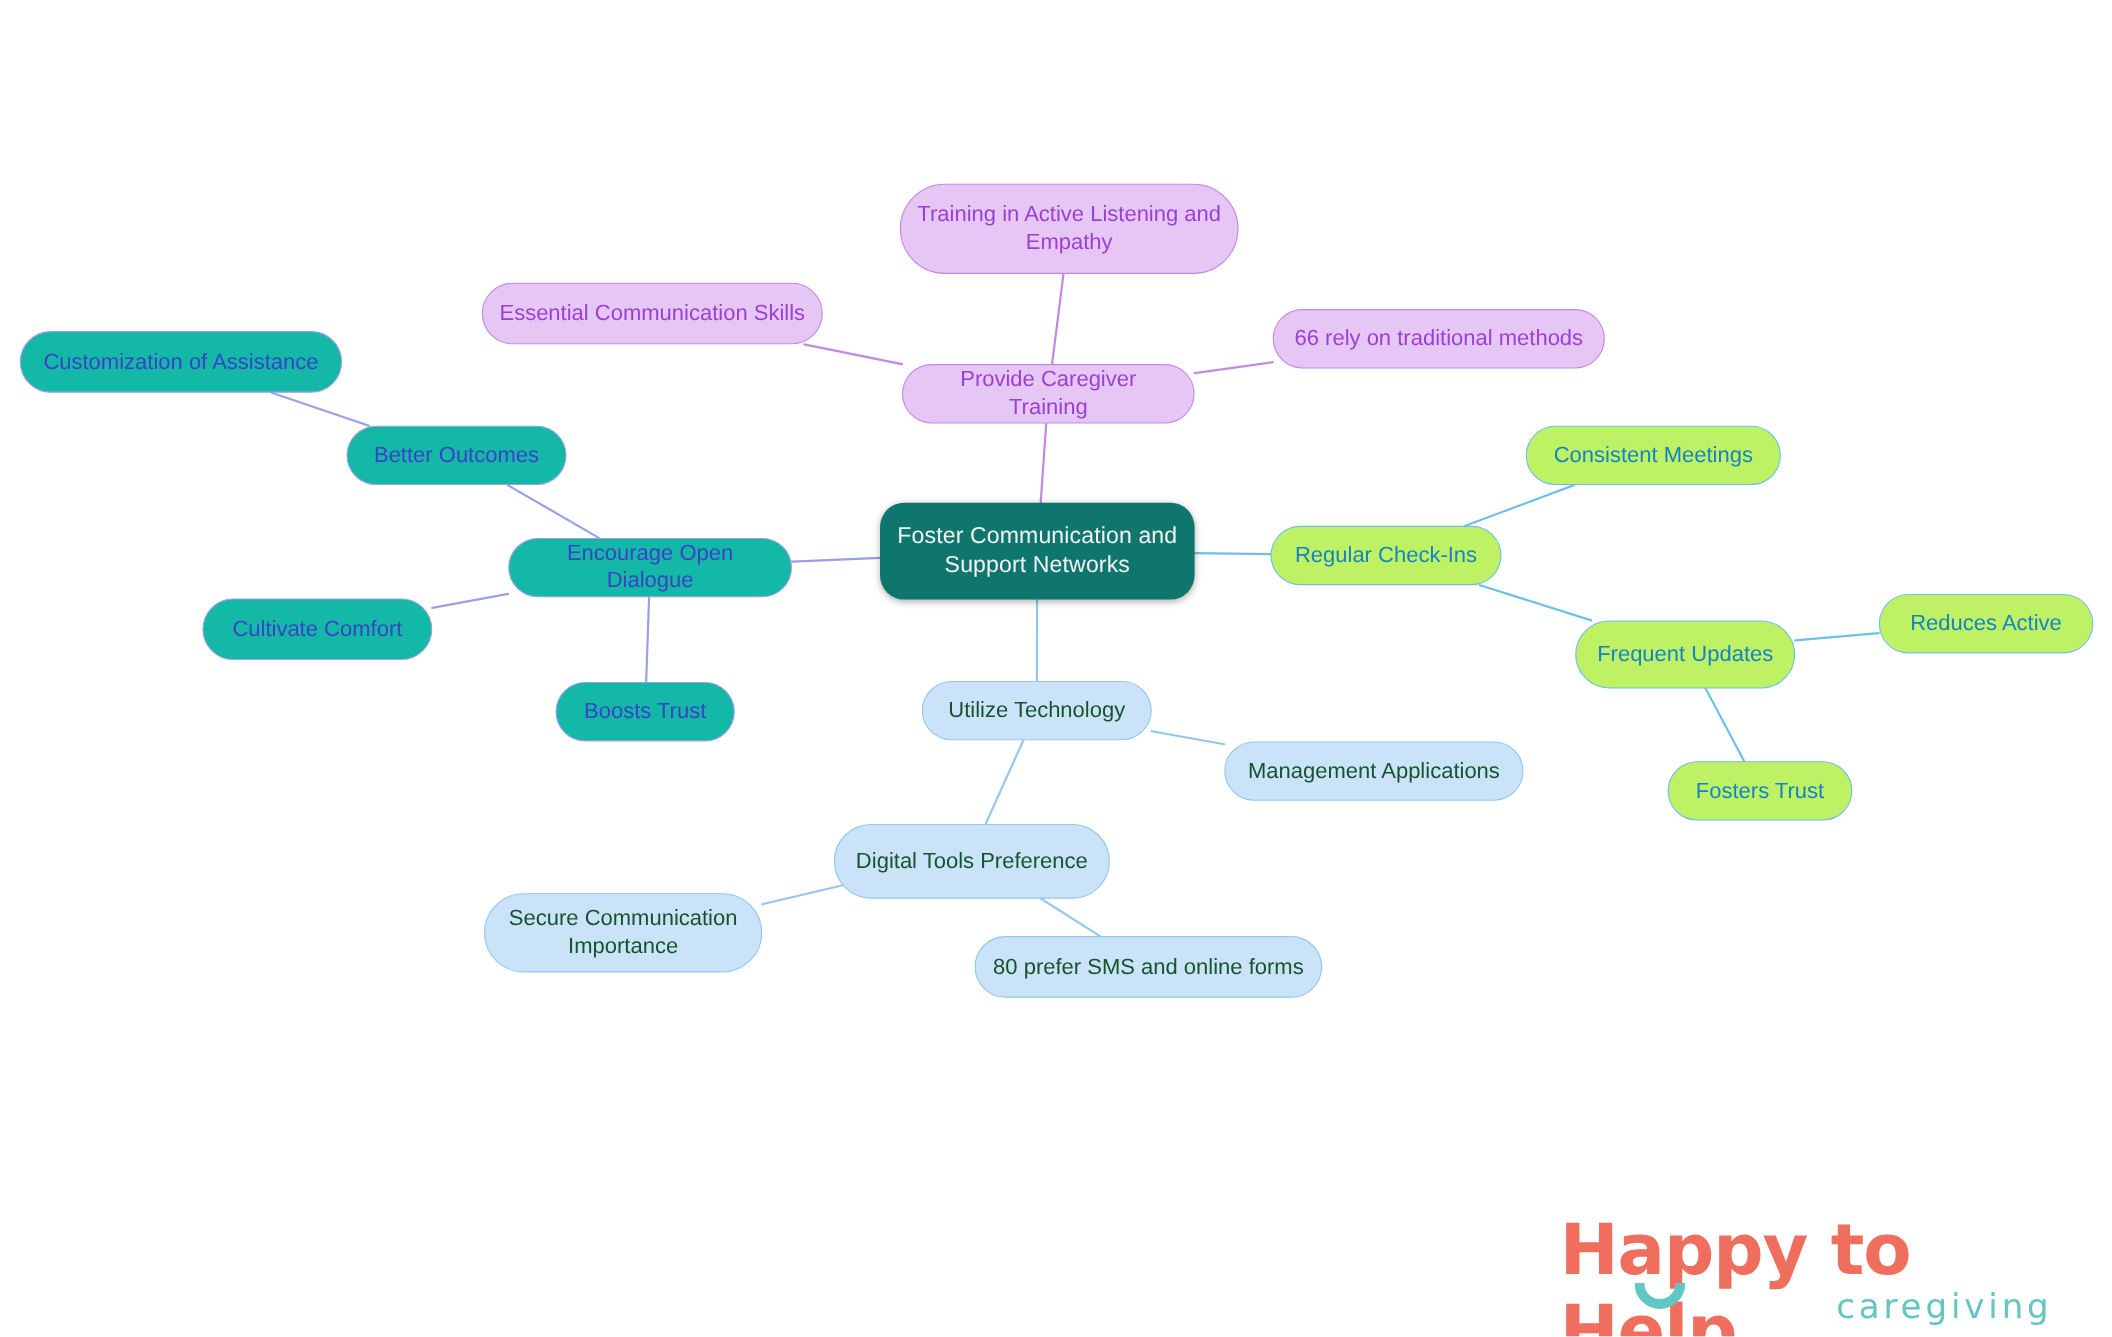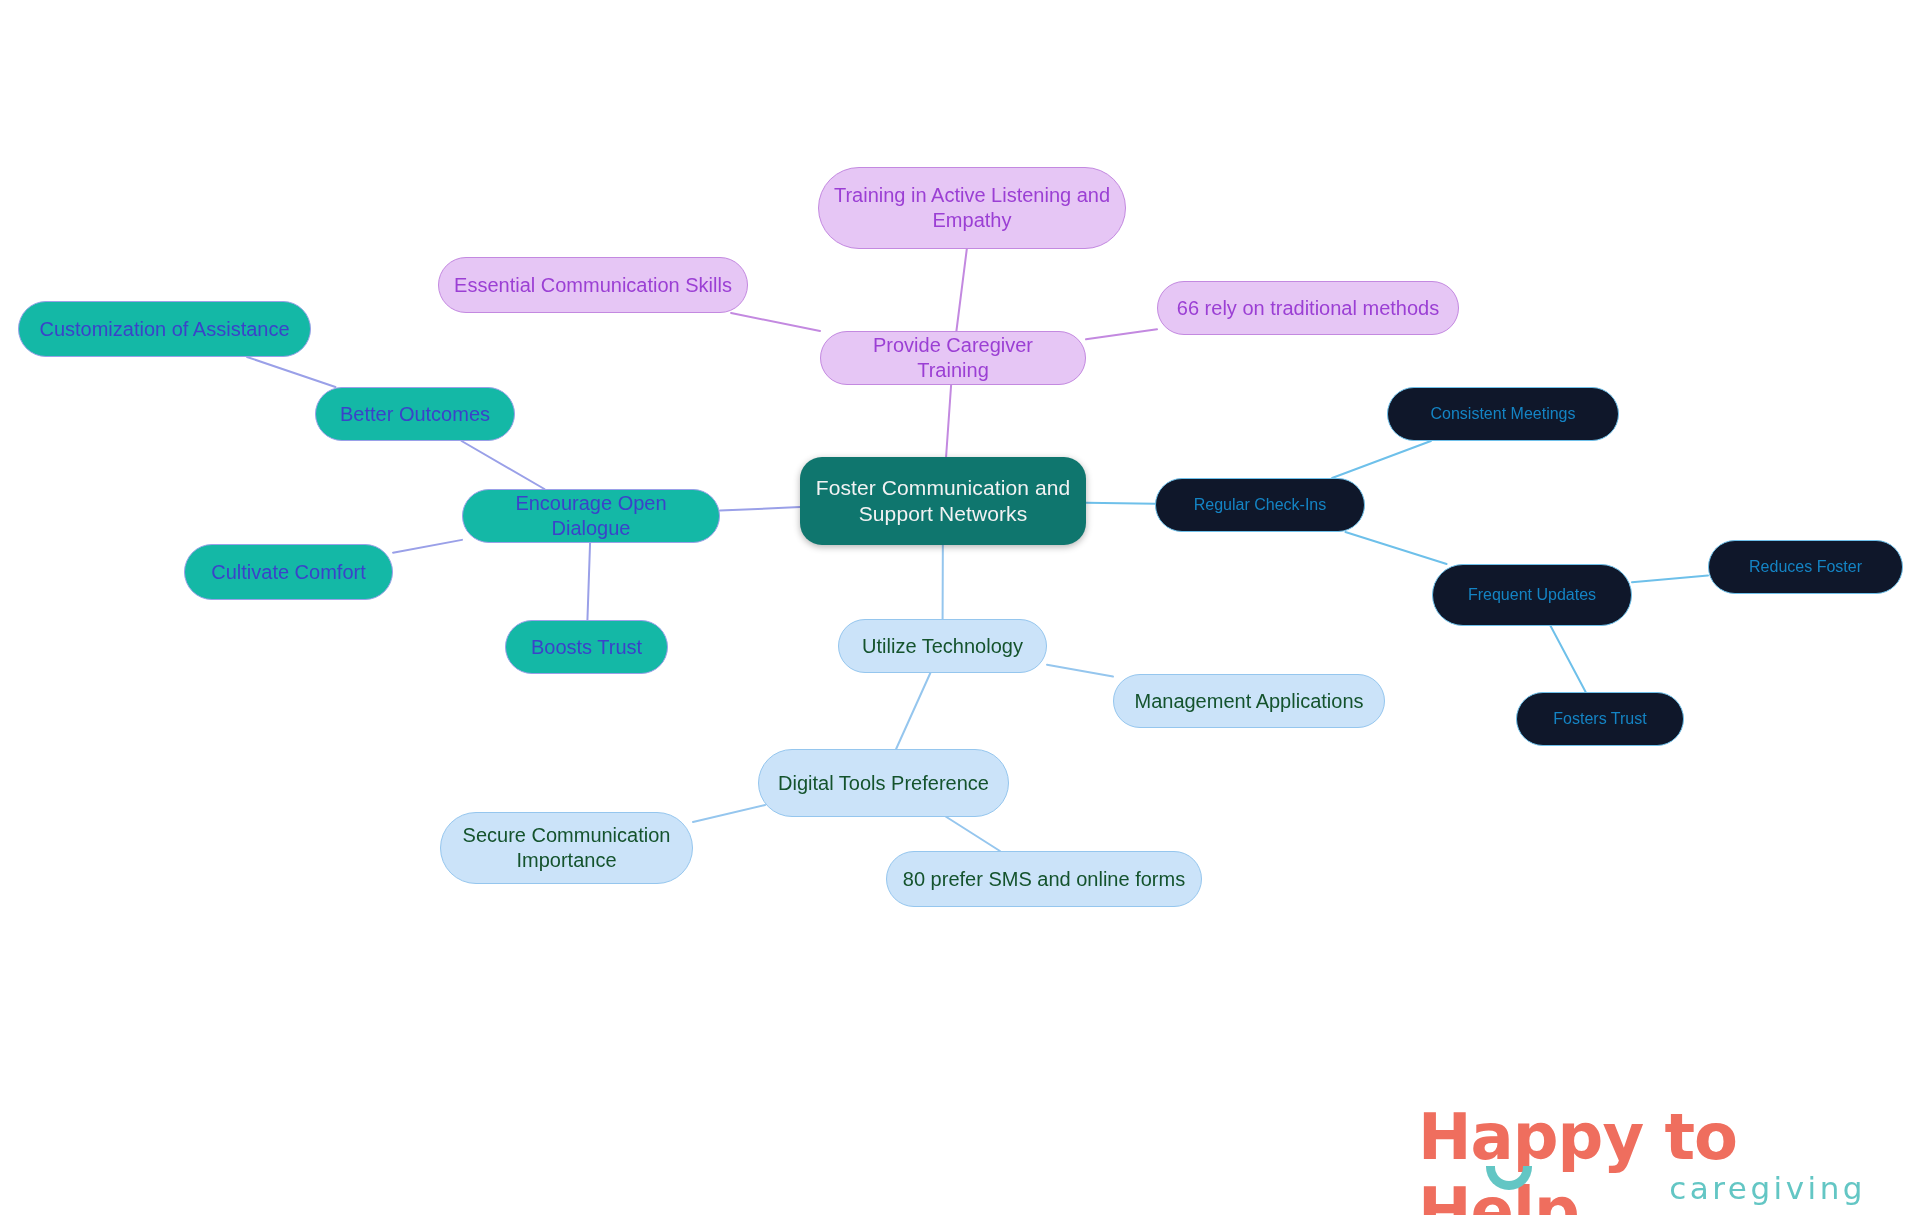--- a/index.html
+++ b/index.html
@@ -54,24 +54,24 @@
     color: #9b3fd4;
     font-size: 20px;
   }
   .node.periwinkle {
     background: #14b8a6;
     border-color: #9aa0e8;
     color: #3b42c9;
     font-size: 20px;
   }
   .node.sky {
-    background: #0f172a;
+    background: #bef264;
     border-color: #6ec0ea;
     color: #1484c4;
-    font-size: 16px;
+    font-size: 20px;
   }
   .node.paleblue {
     background: #cbe3f9;
     border-color: #95c6ee;
     color: #14532d;
     font-size: 20px;
   }
   
   #logo {
     position: absolute;
@@ -146,21 +146,21 @@
       <div class="node purple" style="left: 438px; top: 257px; width: 310px; height: 56px;">Essential Communication Skills</div>
       <div class="node purple" style="left: 1157px; top: 281px; width: 302px; height: 54px;">66 rely on traditional methods</div>
       <div class="node periwinkle" style="left: 462px; top: 489px; width: 258px; height: 54px;">Encourage Open Dialogue</div>
       <div class="node periwinkle" style="left: 315px; top: 387px; width: 200px; height: 54px;">Better Outcomes</div>
       <div class="node periwinkle" style="left: 18px; top: 301px; width: 293px; height: 56px;">Customization of Assistance</div>
       <div class="node periwinkle" style="left: 184px; top: 544px; width: 209px; height: 56px;">Cultivate Comfort</div>
       <div class="node periwinkle" style="left: 505px; top: 620px; width: 163px; height: 54px;">Boosts Trust</div>
       <div class="node sky" style="left: 1155px; top: 478px; width: 210px; height: 54px;">Regular Check-Ins</div>
       <div class="node sky" style="left: 1387px; top: 387px; width: 232px; height: 54px;">Consistent Meetings</div>
       <div class="node sky" style="left: 1432px; top: 564px; width: 200px; height: 62px; text-align: center;">Frequent Updates</div>
-      <div class="node sky" style="left: 1708px; top: 540px; width: 195px; height: 54px;">Reduces Foster</div>
+      <div class="node sky" style="left: 1708px; top: 540px; width: 195px; height: 54px;">Reduces Active</div>
       <div class="node sky" style="left: 1516px; top: 692px; width: 168px; height: 54px;">Fosters Trust</div>
       <div class="node paleblue" style="left: 838px; top: 619px; width: 209px; height: 54px;">Utilize Technology</div>
       <div class="node paleblue" style="left: 1113px; top: 674px; width: 272px; height: 54px;">Management Applications</div>
       <div class="node paleblue" style="left: 758px; top: 749px; width: 251px; height: 68px;">Digital Tools Preference</div>
       <div class="node paleblue" style="left: 440px; top: 812px; width: 253px; height: 72px;">Secure Communication
 Importance</div>
       <div class="node paleblue" style="left: 886px; top: 851px; width: 316px; height: 56px;">80 prefer SMS and online forms</div>
     </div>
 
   <div id="logo">

